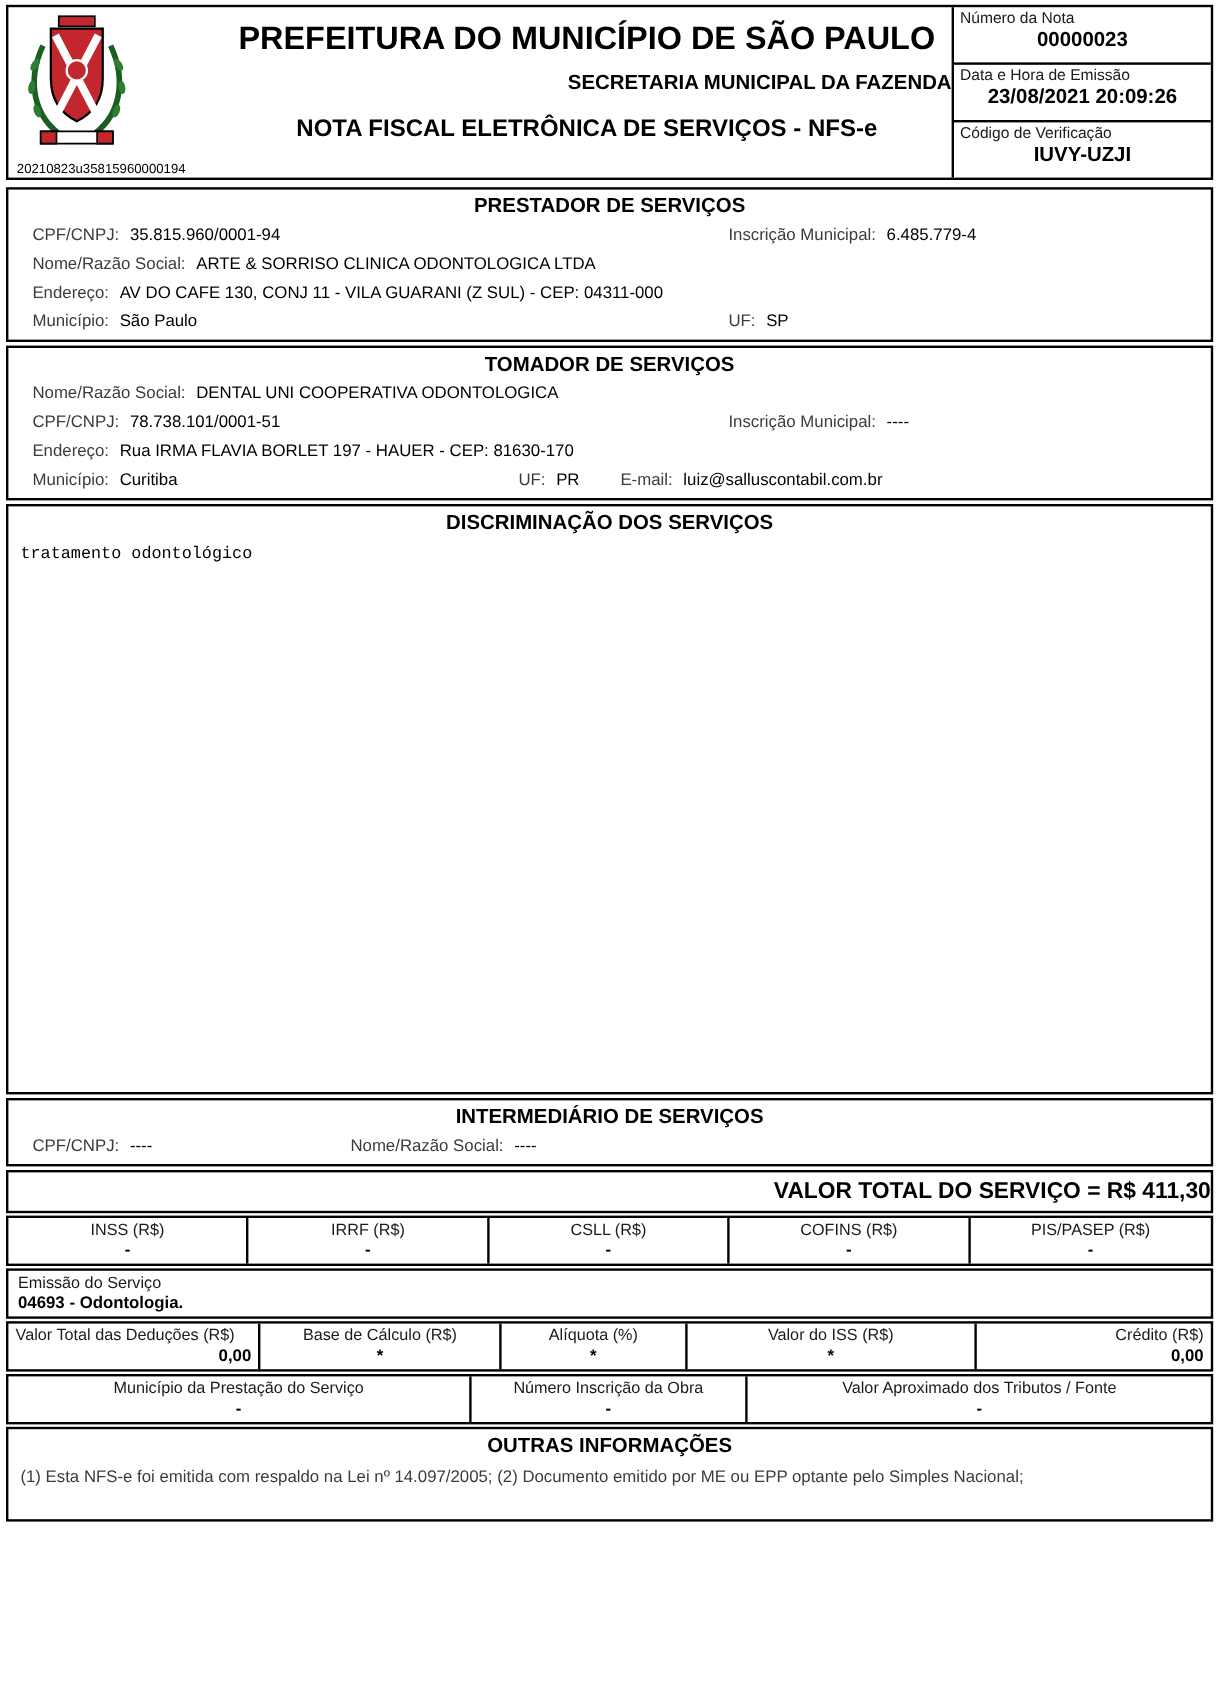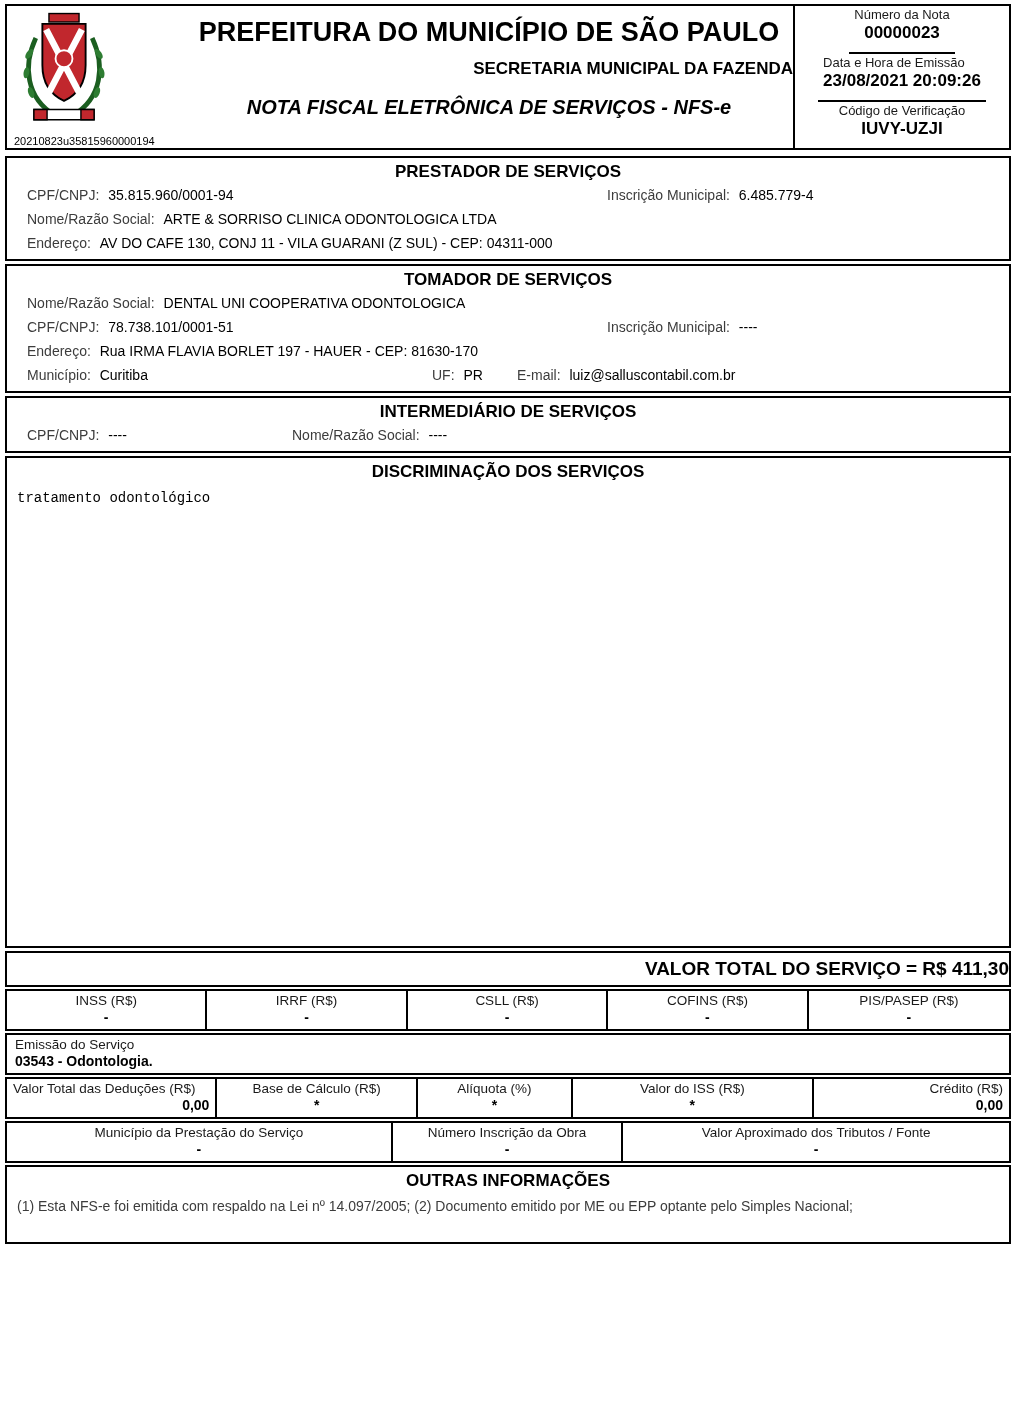--- a/index.html
+++ b/index.html
@@ -13,22 +13,22 @@
   .box { border: 2px solid #000; margin: 0 5px 3px 5px; background: #fff; }
 
   
   .header-box { display: flex; margin-top: 4px; height: 146px; margin-bottom: 6px; }
   .header-left { width: 178px; position: relative; padding: 5px 0 0 10px; }
   .logo { width: 94px; height: 116px; display: block; }
   .barcode-num { position: absolute; bottom: 1px; left: 7px; font-size: 11px; white-space: nowrap; }
   .header-center { flex: 1; text-align: center; padding-top: 11px; }
   .h-title { font-size: 27px; font-weight: bold; letter-spacing: 0; }
   .h-subtitle { font-size: 17px; font-weight: bold; margin-top: 11px; text-align: right; }
-  .h-doctitle { font-size: 20px; font-weight: bold; margin-top: 17px; font-style: italic; }
-  .header-right { width: 216px; border-left: 2px solid #000; display: flex; flex-direction: column; align-items: center; }
+  .h-doctitle { font-size: 20px; font-weight: bold; margin-top: 17px; }
+  .header-right { width: 216px; border-left: 2px solid #000; display: flex; flex-direction: column; }
   .hr-row { flex: 1; border-bottom: 2px solid #000; padding: 1px 5px 0 5px; }
   .hr-row:last-child { border-bottom: none; }
   .hr-label { font-size: 13px; color: #1a1a1a; }
   .hr-value { font-size: 17px; font-weight: bold; text-align: center; margin-top: 1px; }
 
   
   .section-title { text-align: center; font-weight: bold; font-size: 17px; padding: 4px 0 2px 0; }
   .frow { position: relative; padding: 2px 0 4px 20px; font-size: 14px; line-height: 18px; }
   .fl { color: #3c3c3c; }
   .fv { font-weight: normal; margin-left: 5px; color: #000; }
@@ -141,20 +141,30 @@
       </span>
     </div>
     <div class="frow">
       <span class="fl">Nome/Razão Social:</span>
       <span class="fv">ARTE &amp; SORRISO CLINICA ODONTOLOGICA LTDA</span>
     </div>
     <div class="frow">
       <span class="fl">Endereço:</span>
       <span class="fv">AV DO CAFE 130, CONJ 11 - VILA GUARANI (Z SUL) - CEP: 04311-000</span>
     </div>
+    <div class="frow">
+      <span class="fgroup">
+        <span class="fl">Município:</span>
+        <span class="fv">São Paulo</span>
+      </span>
+      <span class="fgroup abs" style="left:600px;">
+        <span class="fl">UF:</span>
+        <span class="fv">SP</span>
+      </span>
+    </div>
   </div>
 
   <div class="box sec-pad">
     <div class="section-title">TOMADOR DE SERVIÇOS</div>
     <div class="frow">
       <span class="fl">Nome/Razão Social:</span>
       <span class="fv">DENTAL UNI COOPERATIVA ODONTOLOGICA</span>
     </div>
     <div class="frow">
       <span class="fgroup">
@@ -179,39 +189,39 @@
         <span class="fl">UF:</span>
         <span class="fv">PR</span>
       </span>
       <span class="fgroup abs" style="left:510px;">
         <span class="fl">E-mail:</span>
         <span class="fv">luiz@salluscontabil.com.br</span>
       </span>
     </div>
   </div>
 
+  <div class="box">
+    <div class="section-title">DISCRIMINAÇÃO DOS SERVIÇOS</div>
+    <div class="disc-body">tratamento odontológico</div>
+  </div>
+
   <div class="box sec-pad">
     <div class="section-title">INTERMEDIÁRIO DE SERVIÇOS</div>
     <div class="frow">
       <span class="fgroup">
         <span class="fl">CPF/CNPJ:</span>
         <span class="fv">----</span>
       </span>
       <span class="fgroup abs" style="left:285px;">
         <span class="fl">Nome/Razão Social:</span>
         <span class="fv">----</span>
       </span>
     </div>
   </div>
 
-  <div class="box">
-    <div class="section-title">DISCRIMINAÇÃO DOS SERVIÇOS</div>
-    <div class="disc-body">tratamento odontológico</div>
-  </div>
-
   <div class="box valor-total">VALOR TOTAL DO SERVIÇO = R$ 411,30</div>
 
   <div class="box cols-table eq5">
     <div class="col-cell">
       <div class="col-label">INSS (R$)</div>
       <div class="col-value">-</div>
     </div>
     <div class="col-cell">
       <div class="col-label">IRRF (R$)</div>
       <div class="col-value">-</div>
@@ -225,21 +235,21 @@
       <div class="col-value">-</div>
     </div>
     <div class="col-cell">
       <div class="col-label">PIS/PASEP (R$)</div>
       <div class="col-value">-</div>
     </div>
   </div>
 
   <div class="box cod-box">
     <div class="cod-label">Emissão do Serviço</div>
-    <div class="cod-value">03543 - Odontologia.</div>
+    <div class="cod-value">04693 - Odontologia.</div>
   </div>
 
   <div class="box cols-table ded">
     <div class="col-cell c1">
       <div class="col-label">Valor Total das Deduções (R$)</div>
       <div class="col-value">0,00</div>
     </div>
     <div class="col-cell c2">
       <div class="col-label">Base de Cálculo (R$)</div>
       <div class="col-value">*</div>

